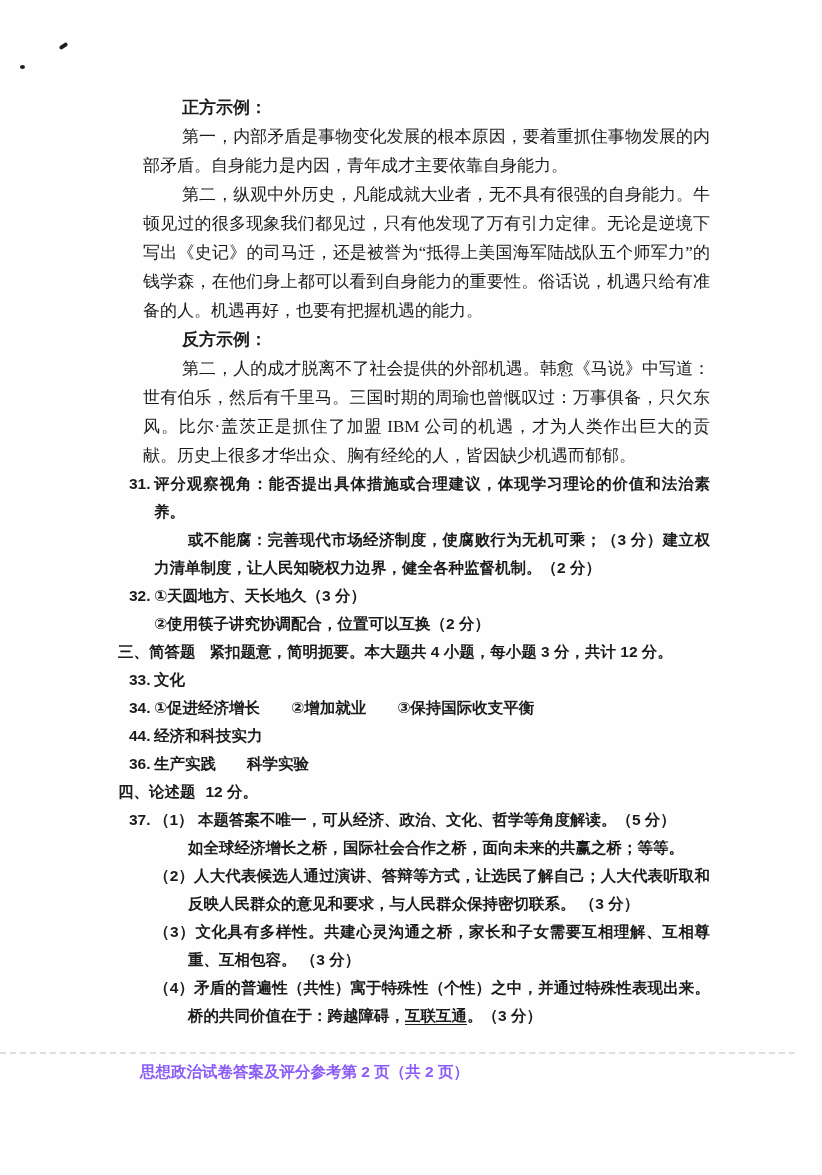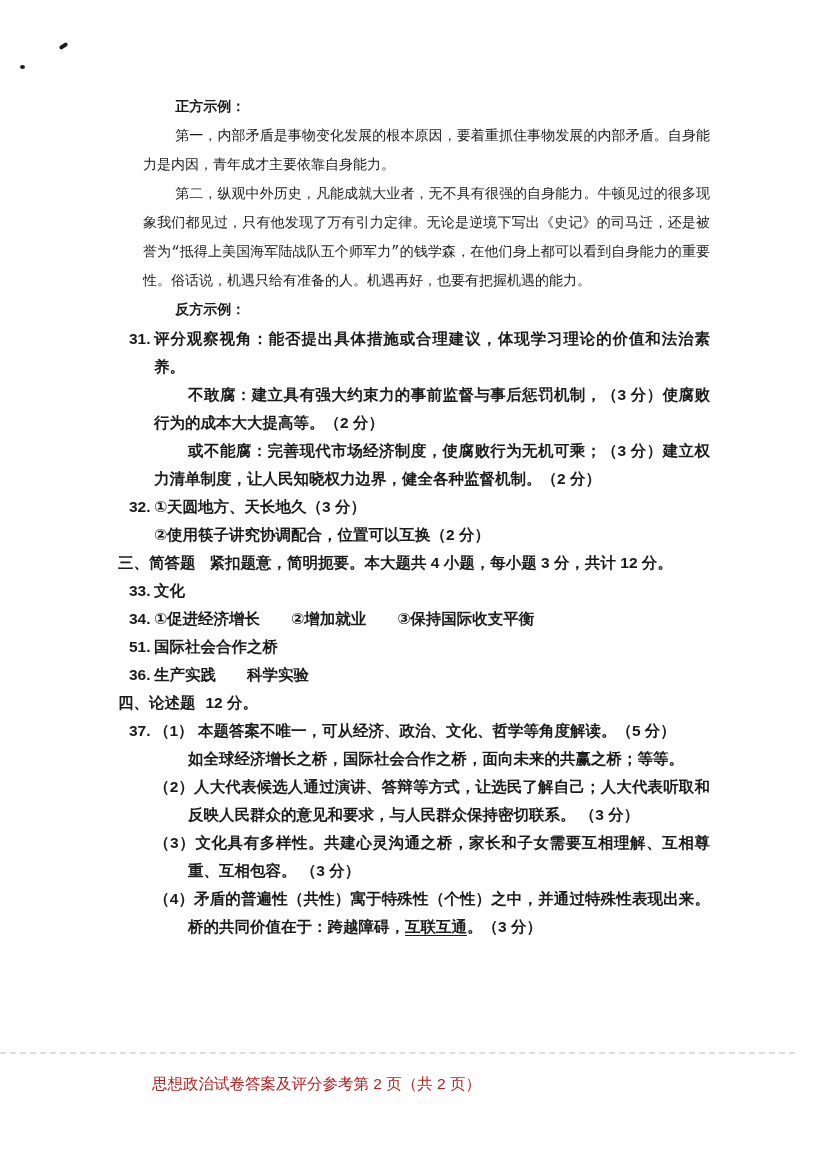--- a/index.html
+++ b/index.html
@@ -13,21 +13,21 @@
   
   .speck{position:absolute;background:#1d1d1d;}
   .speck1{left:59px;top:44px;width:9px;height:4px;border-radius:2px;transform:rotate(-32deg);}
   .speck2{left:20px;top:65px;width:5px;height:4px;border-radius:50%;}
 
   .content{
     position:absolute;left:118px;top:93px;width:592px;
   }
 
   
-  .kai{font-family:Liberation Mono, monospace;font-size:14px;line-height:29px;}
+  .kai{font-family:Liberation Serif, serif;font-size:17px;line-height:29px;}
   .kai p{margin:0 0 0 25px;text-align:justify;text-indent:2.3em;}
   .kai p.kai-header{font-weight:bold;}
 
   
   .hei{font-family:"Liberation Sans","DejaVu Sans",sans-serif;font-weight:bold;font-size:15.5px;line-height:28px;}
   .item{display:flex;}
   .item .num{flex:0 0 25px;margin-left:11px;}
   .item .itext{flex:1;min-width:0;text-align:justify;}
   .itext p{margin:0;}
   .indent2{text-indent:2.2em;}
@@ -35,47 +35,47 @@
   .hang-cont{padding-left:34px;}
   .section{margin:0;}
   .section .sec-desc{margin-left:14px;}
   .section .sec-desc-small{margin-left:10px;}
   .u{text-decoration:underline;text-underline-offset:3px;}
 
   
   .artifact{position:absolute;left:0;top:1052px;width:795px;border-top:2px dashed rgba(185,185,185,0.45);}
 
   .footer{
-    position:absolute;left:140px;top:1060px;margin:12px;
+    position:absolute;left:140px;top:1060px;margin:0;
     font-family:"Liberation Sans","DejaVu Sans",sans-serif;
-    font-weight:normal;font-size:15.5px;line-height:24px;color:#b91c1c;
+    font-weight:bold;font-size:15.5px;line-height:24px;color:#8b5cf6;
   }
 </style>
 </head>
 <body>
 
 <div class="page">
 
   <span class="speck speck1"></span>
   <span class="speck speck2"></span>
 
   <div class="content">
 
     <div class="kai">
       <p class="kai-header">正方示例：</p>
       <p>第一，内部矛盾是事物变化发展的根本原因，要着重抓住事物发展的内部矛盾。自身能力是内因，青年成才主要依靠自身能力。</p>
       <p>第二，纵观中外历史，凡能成就大业者，无不具有很强的自身能力。牛顿见过的很多现象我们都见过，只有他发现了万有引力定律。无论是逆境下写出《史记》的司马迁，还是被誉为“抵得上美国海军陆战队五个师军力”的钱学森，在他们身上都可以看到自身能力的重要性。俗话说，机遇只给有准备的人。机遇再好，也要有把握机遇的能力。</p>
       <p class="kai-header">反方示例：</p>
+      <p>第二，人的成才脱离不了社会提供的外部机遇。韩愈《马说》中写道：世有伯乐，然后有千里马。三国时期的周瑜也曾慨叹过：万事俱备，只欠东风。比尔·盖茨正是抓住了加盟 IBM 公司的机遇，才为人类作出巨大的贡献。历史上很多才华出众、胸有经纶的人，皆因缺少机遇而郁郁。</p>
     </div>
 
     <div class="item hei">
       <span class="num">31.</span>
       <div class="itext">
         <p>评分观察视角：能否提出具体措施或合理建议，体现学习理论的价值和法治素养。</p>
-        <p class="indent2">不敢腐：建立具有强大约束力的事前监督与事后惩罚机制，（3 分）使腐败行为的成本大大提高等。（2 分）</p>
         <p class="indent2">或不能腐：完善现代市场经济制度，使腐败行为无机可乘；（3 分）建立权力清单制度，让人民知晓权力边界，健全各种监督机制。（2 分）</p>
       </div>
     </div>
 
     <div class="item hei">
       <span class="num">32.</span>
       <div class="itext">
         <p>①天圆地方、天长地久（3 分）</p>
         <p>②使用筷子讲究协调配合，位置可以互换（2 分）</p>
       </div>
@@ -89,23 +89,23 @@
           <p>文化</p>
         </div>
     </div>
     <div class="item hei">
       <span class="num">34.</span>
       <div class="itext">
           <p>①促进经济增长　　②增加就业　　③保持国际收支平衡</p>
         </div>
     </div>
     <div class="item hei">
-      <span class="num">51.</span>
+      <span class="num">44.</span>
       <div class="itext">
-          <p>国际社会合作之桥</p>
+          <p>经济和科技实力</p>
         </div>
     </div>
     <div class="item hei">
       <span class="num">36.</span>
       <div class="itext">
           <p>生产实践　　科学实验</p>
         </div>
     </div>
 
     <p class="section hei"><span>四、</span><span>论述题</span><span class="sec-desc-small">12 分。</span></p>

